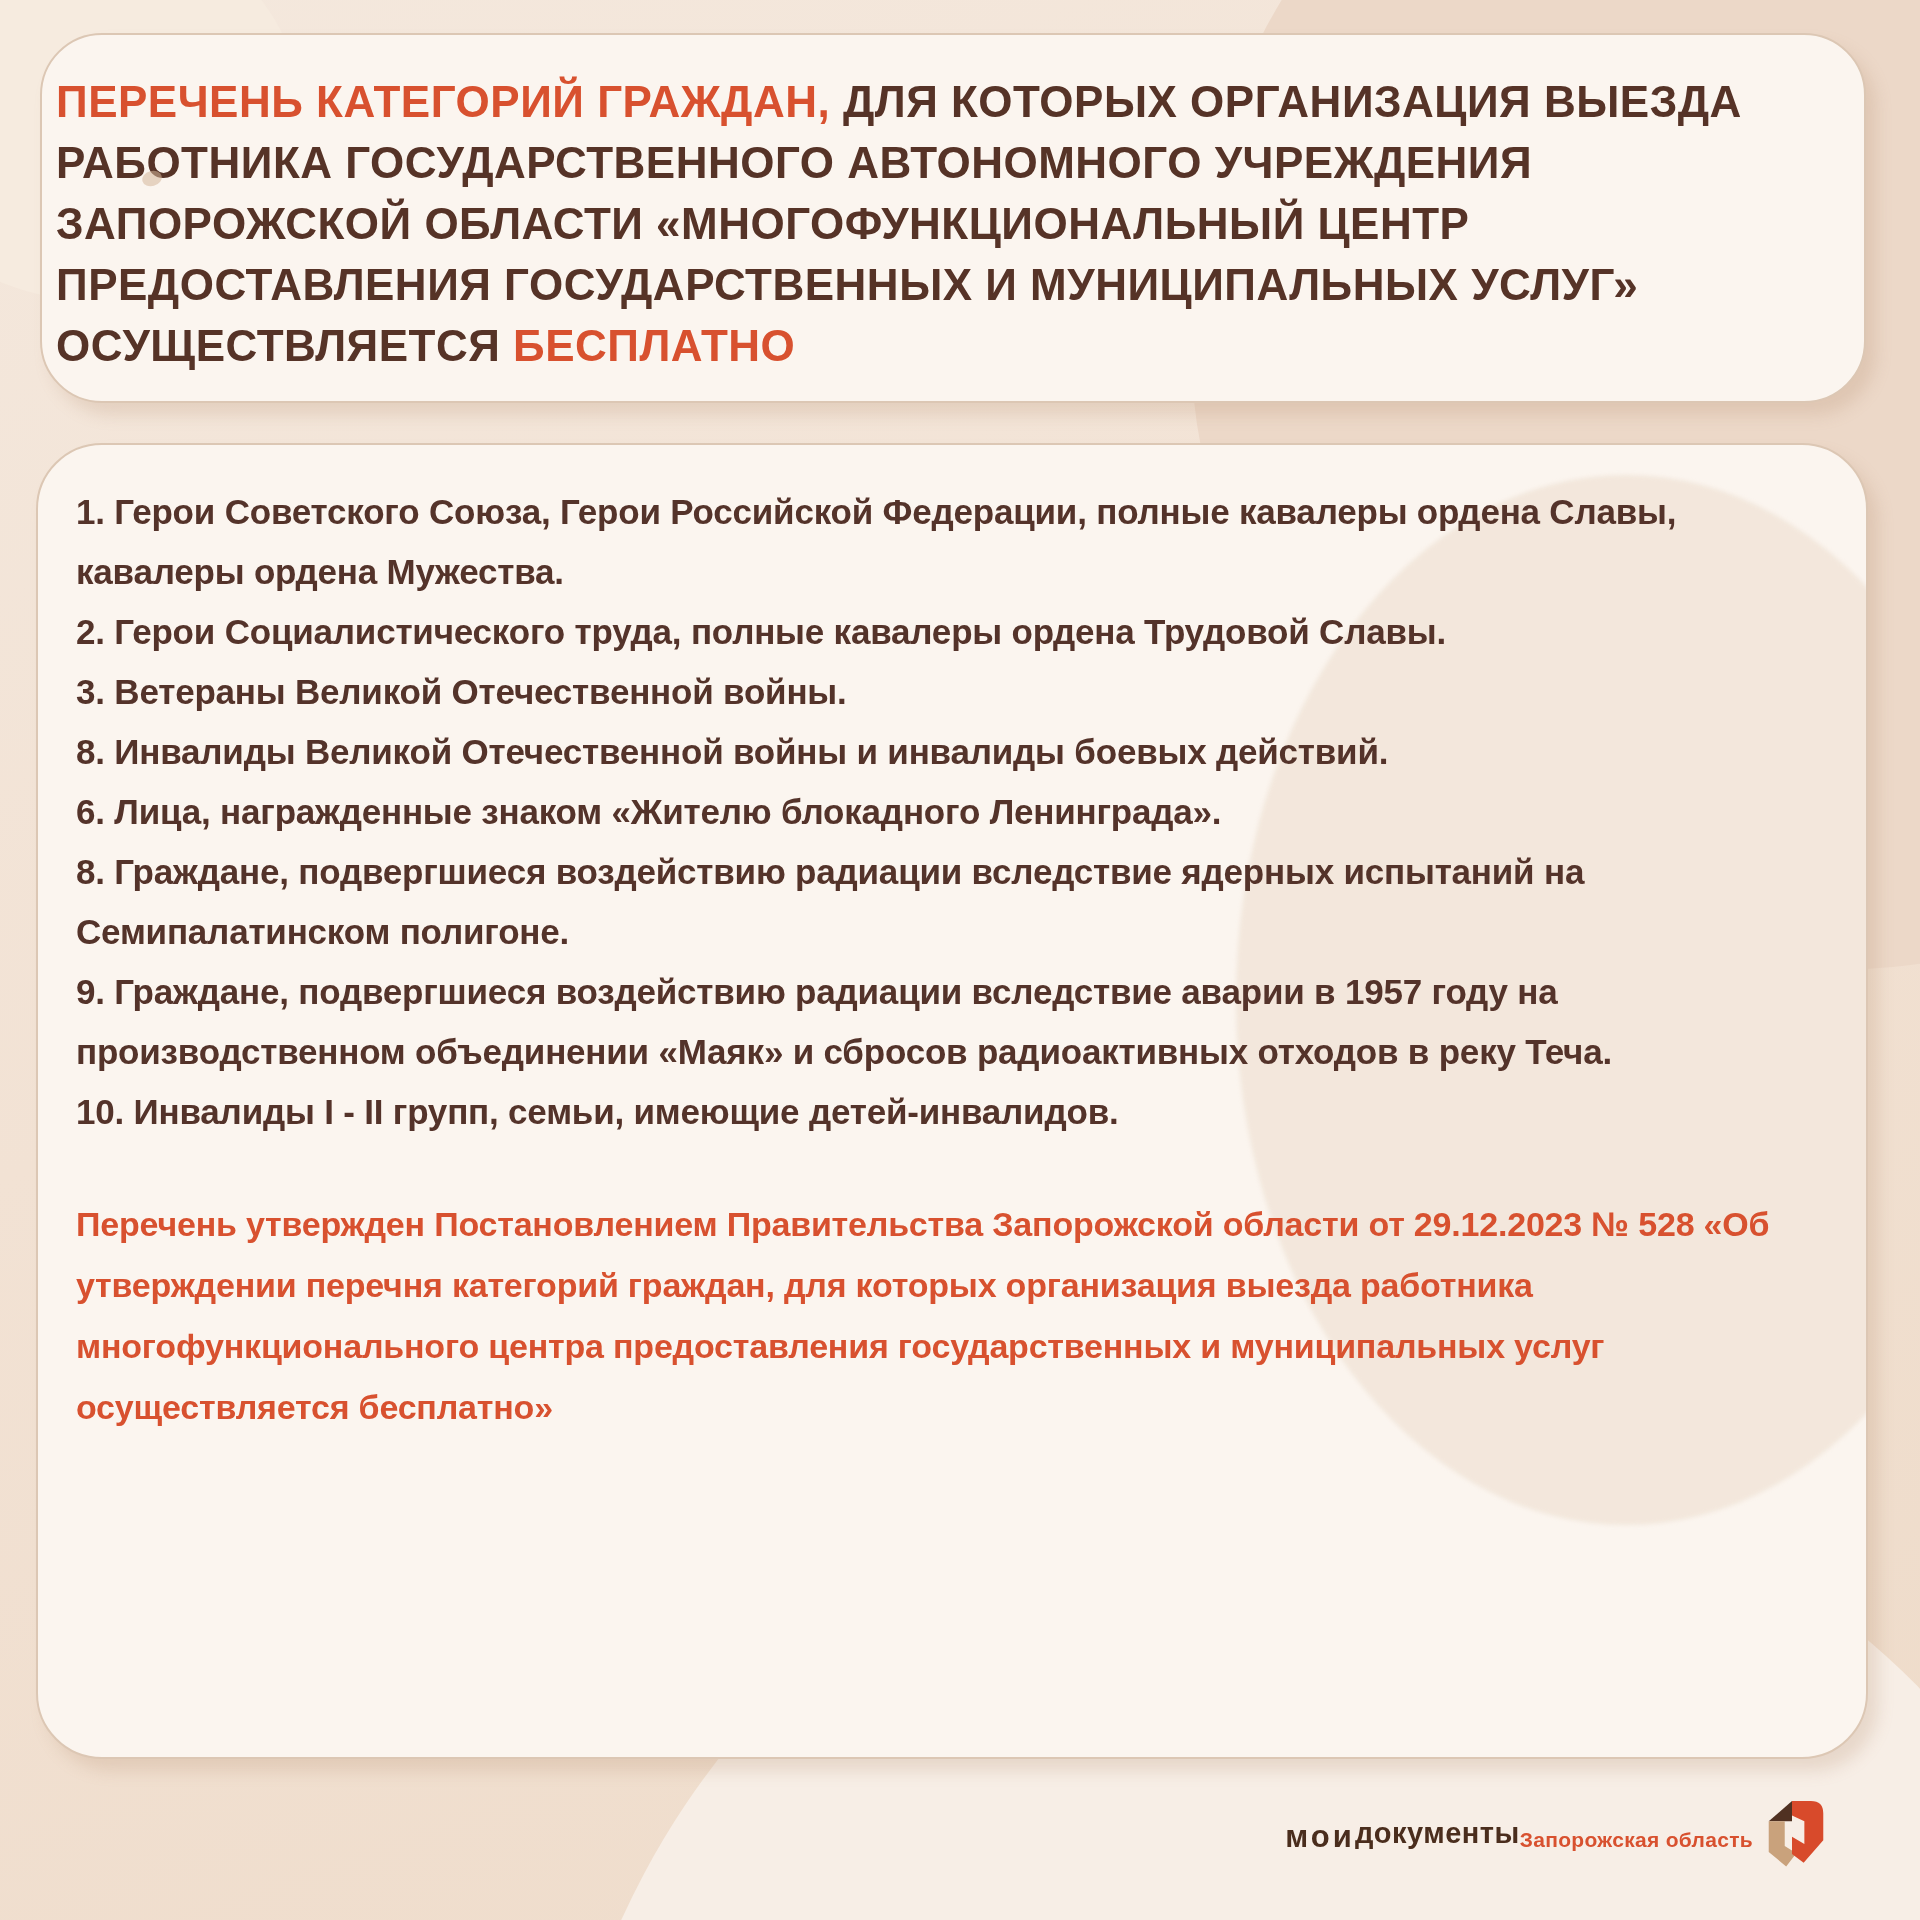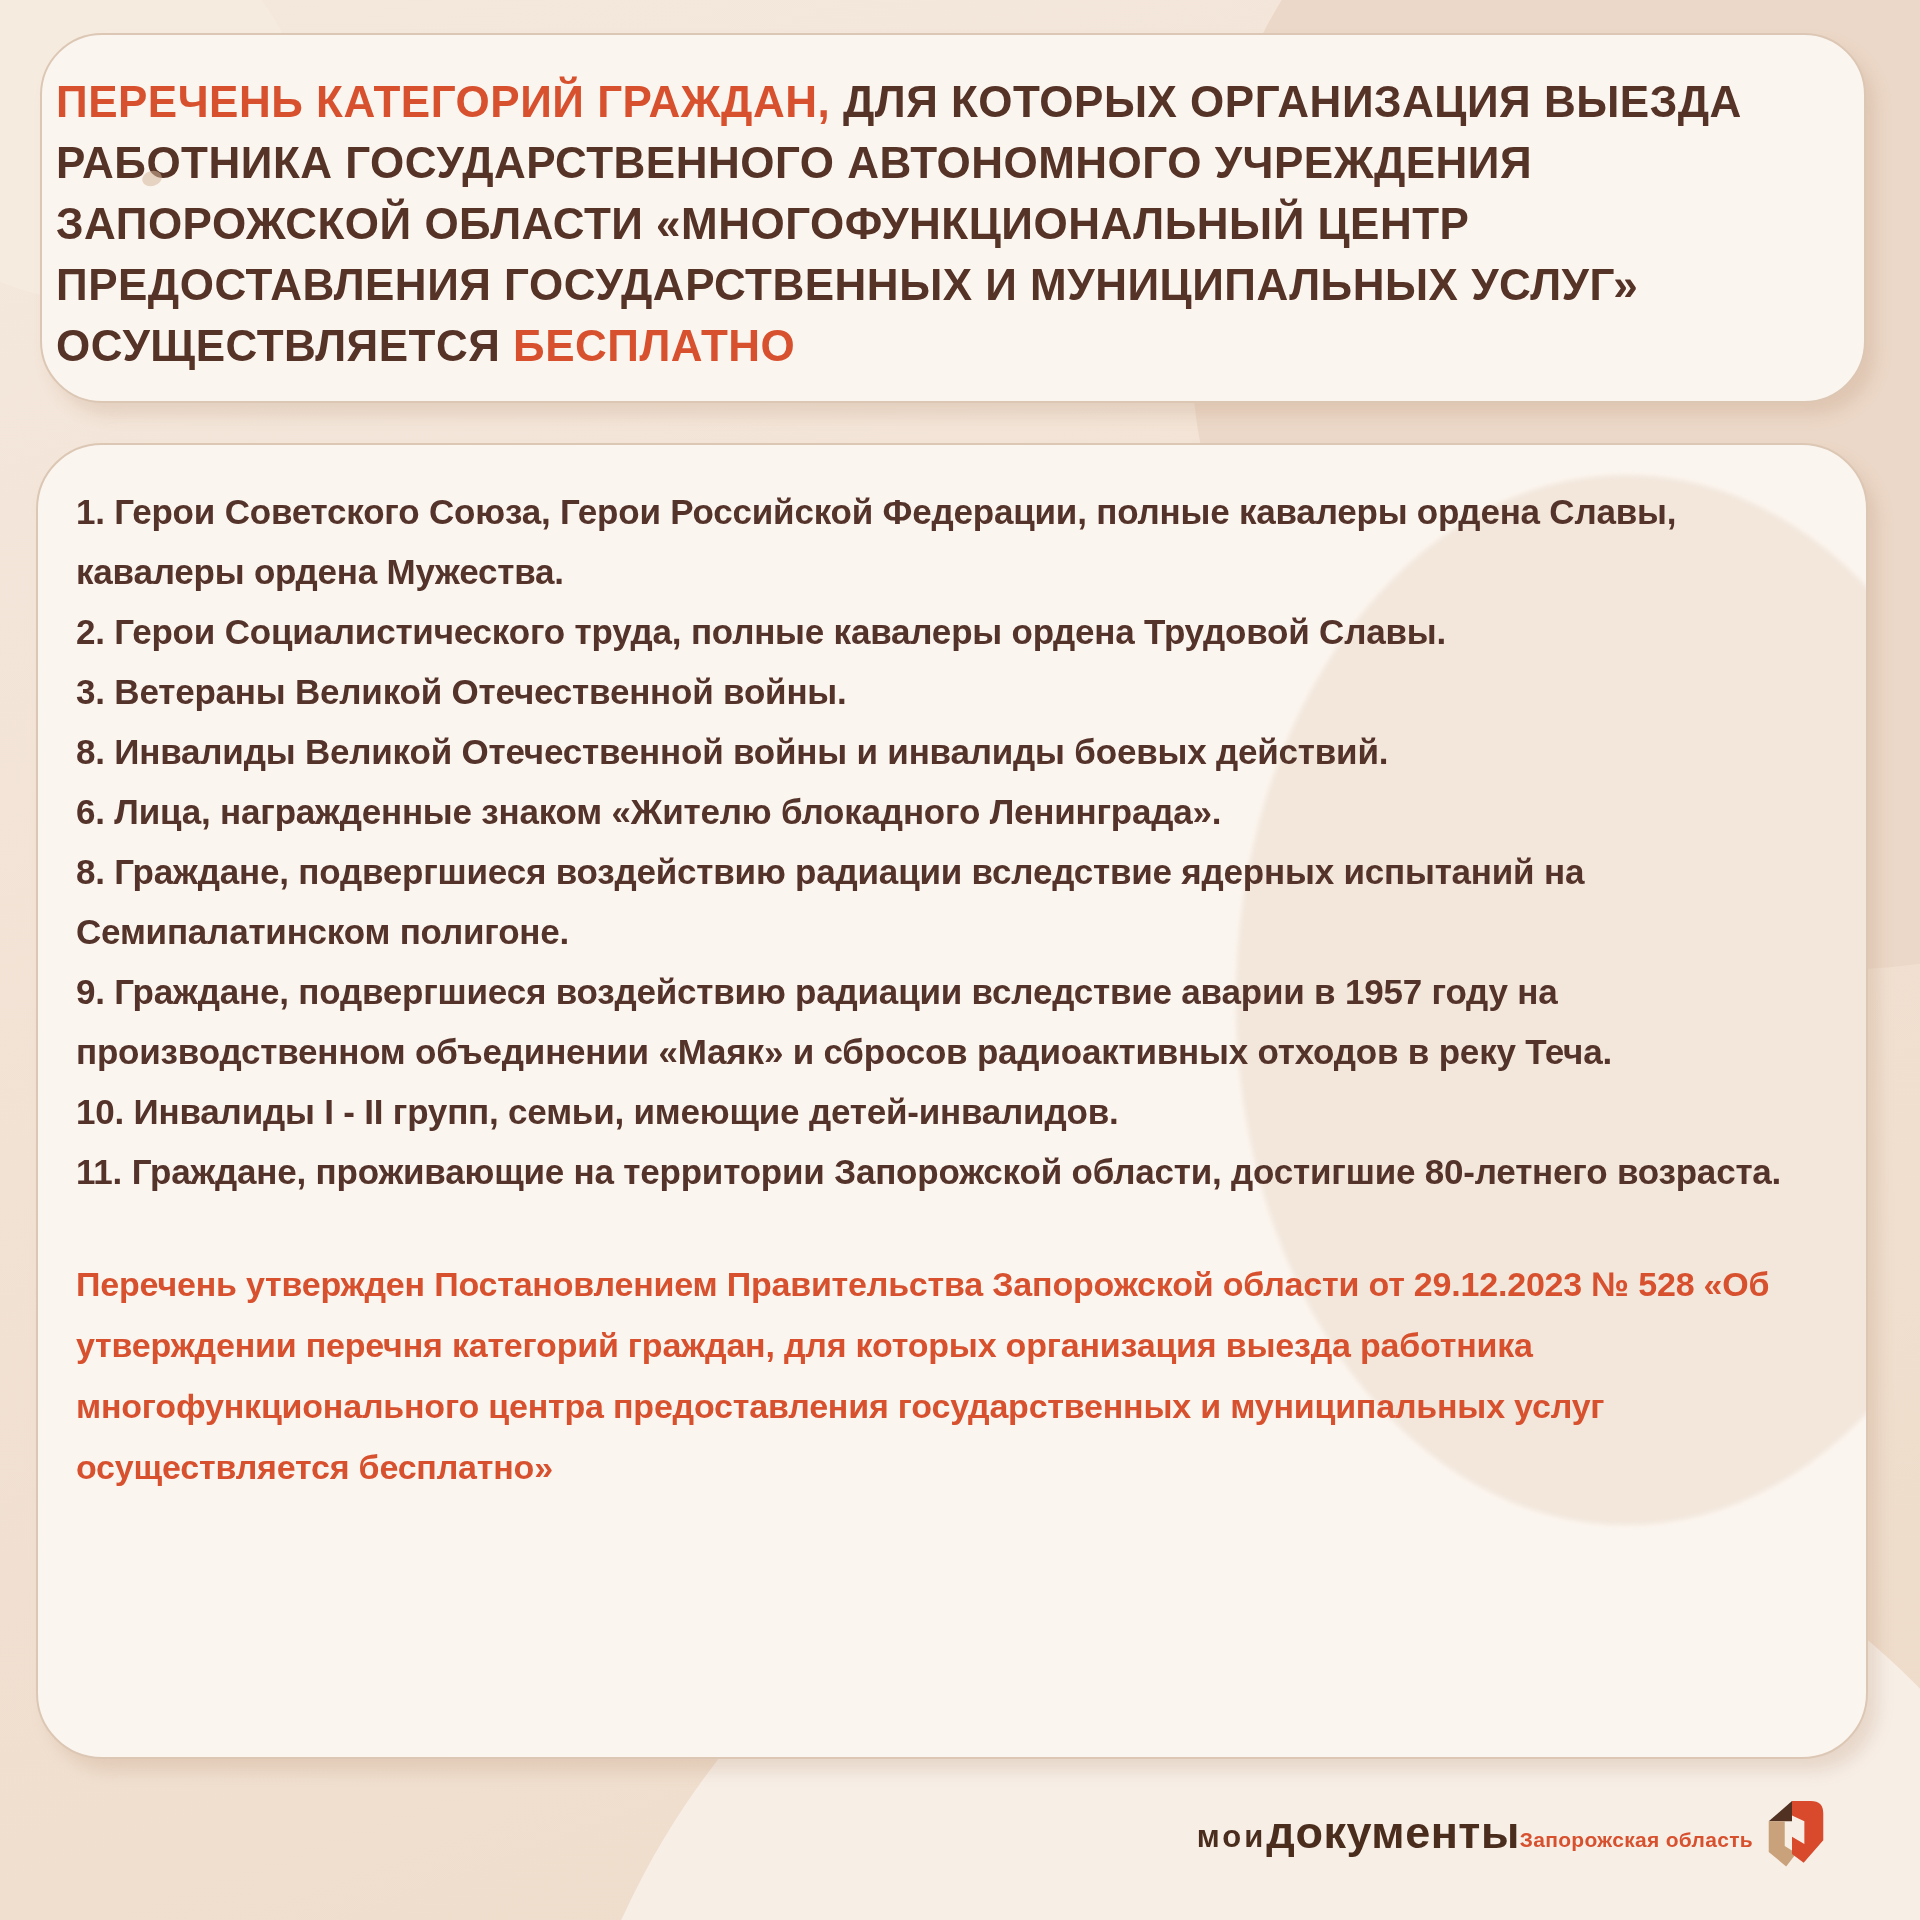--- a/index.html
+++ b/index.html
@@ -46,21 +46,21 @@
   }
   .footnote {
     position: relative; z-index: 2; margin: 52px 0 0 0;
     font-size: 34px; font-weight: 700; line-height: 61px; letter-spacing: -0.2px;
     color: #d8512f;
   }
 
   .logo { position: absolute; right: 96px; bottom: 44px; display: flex; align-items: flex-start; }
   .logo-text { display: flex; flex-direction: row; align-items: flex-end; margin-top: 24px; margin-right: 7px; color: #4a2d1d; }
   .logo-moi { font-size: 31px; font-weight: 700; letter-spacing: 3px; line-height: 30px; }
-  .logo-dok { font-size: 45px; font-weight: 700; letter-spacing: 0.5px; line-height: 38px; }
+  .logo-dok { font-size: 29px; font-weight: 700; letter-spacing: 0.5px; line-height: 38px; }
   .logo-region { font-size: 21px; font-weight: 700; letter-spacing: 0.3px; margin-top: 3px; color: #d8512f; }
   .logo-mark { width: 64px; height: 86px; display: block; }
 </style>
 </head>
 <body>
 
 <div class="blob blob-top-left"></div>
 <div class="blob blob-top-right"></div>
 <div class="blob blob-bottom-right"></div>
 
@@ -77,21 +77,20 @@
   <div class="card-blob"></div>
   <ol class="list">
       <li>1. Герои Советского Союза, Герои Российской Федерации, полные кавалеры ордена Славы, кавалеры ордена Мужества.</li>
       <li>2. Герои Социалистического труда, полные кавалеры ордена Трудовой Славы.</li>
       <li>3. Ветераны Великой Отечественной войны.</li>
       <li>8. Инвалиды Великой Отечественной войны и инвалиды боевых действий.</li>
       <li>6. Лица, награжденные знаком «Жителю блокадного Ленинграда».</li>
       <li>8. Граждане, подвергшиеся воздействию радиации вследствие ядерных испытаний на Семипалатинском полигоне.</li>
       <li>9. Граждане, подвергшиеся воздействию радиации вследствие аварии в 1957 году на производственном объединении «Маяк» и сбросов радиоактивных отходов в реку Теча.</li>
       <li>10. Инвалиды I - II групп, семьи, имеющие детей-инвалидов.</li>
-      <li>11. Граждане, проживающие на территории Запорожской области, достигшие 80-летнего возраста.</li>
     </ol>
   <p class="footnote">Перечень утвержден Постановлением Правительства Запорожской области от 29.12.2023 № 528 «Об утверждении перечня категорий граждан, для которых организация выезда работника многофункционального центра предоставления государственных и муниципальных услуг осуществляется бесплатно»</p>
 </section>
 
 <div class="logo">
   <div class="logo-text">
     <div class="logo-moi">мои</div>
     <div class="logo-dok">документы</div>
     <div class="logo-region">Запорожская область</div>
   </div>

